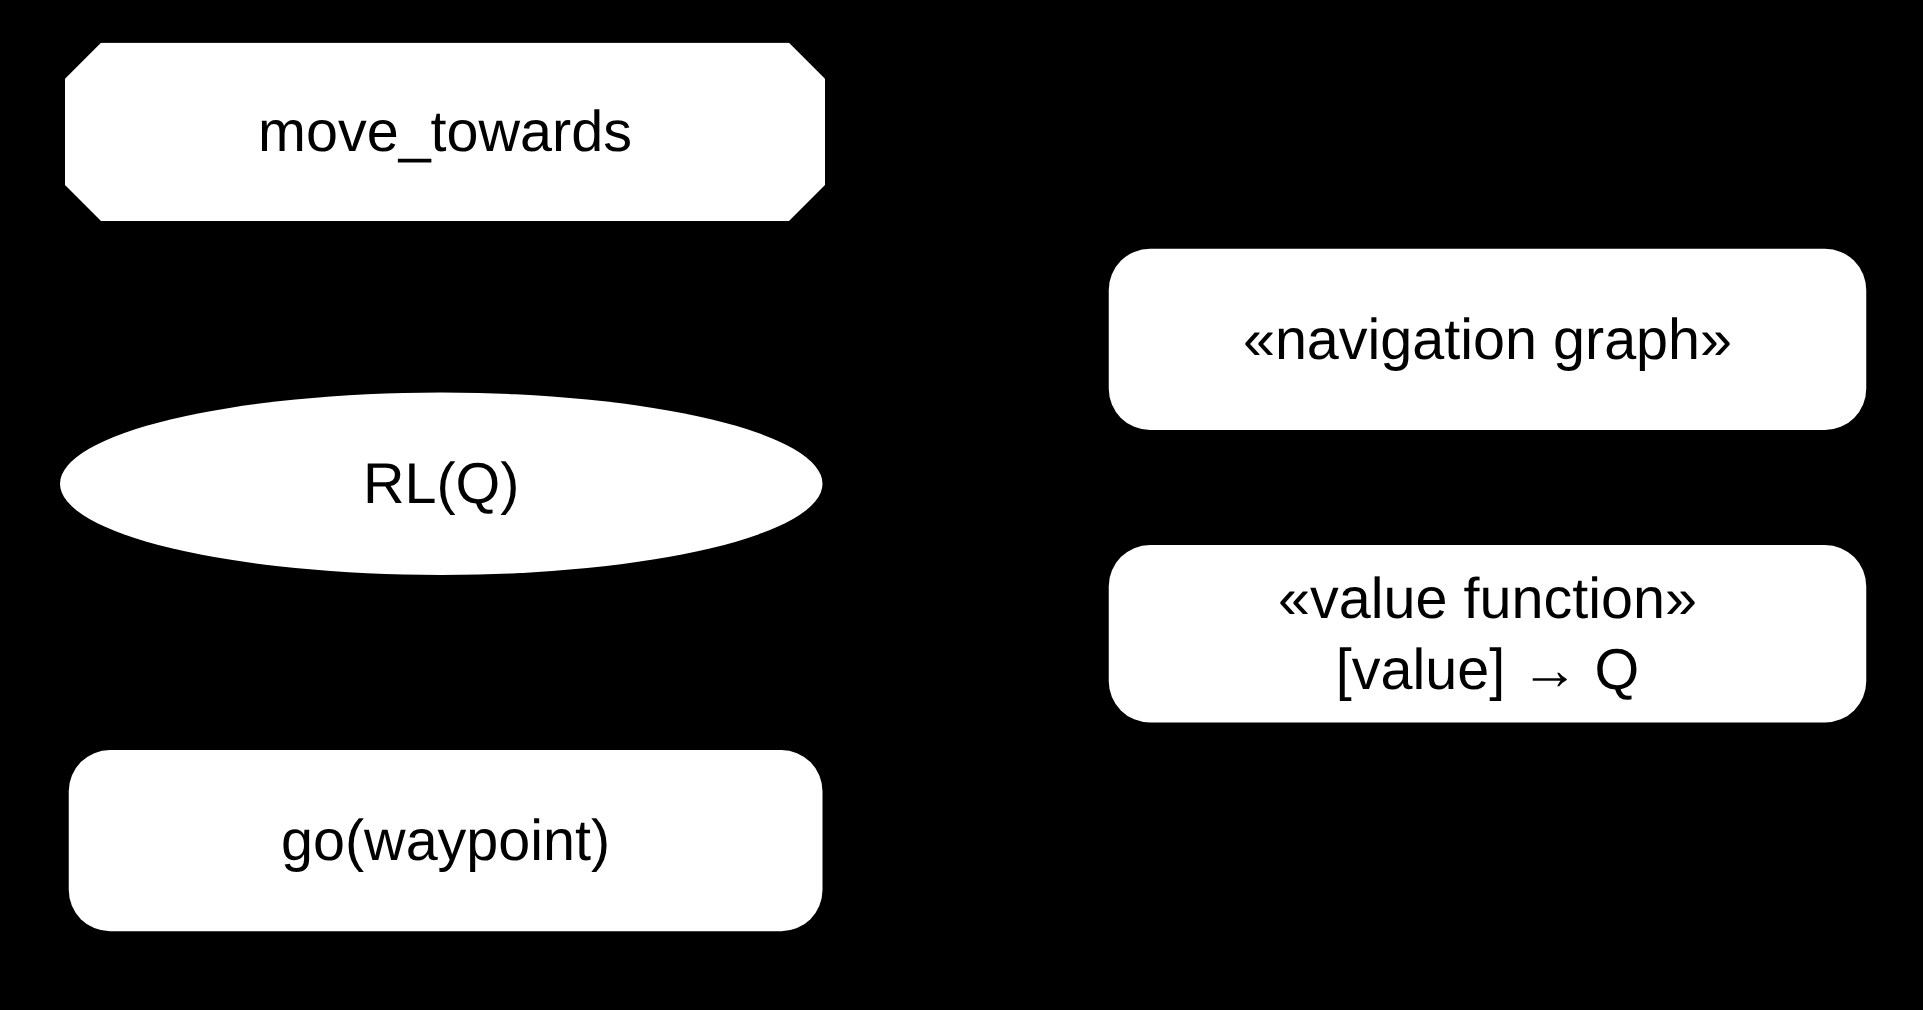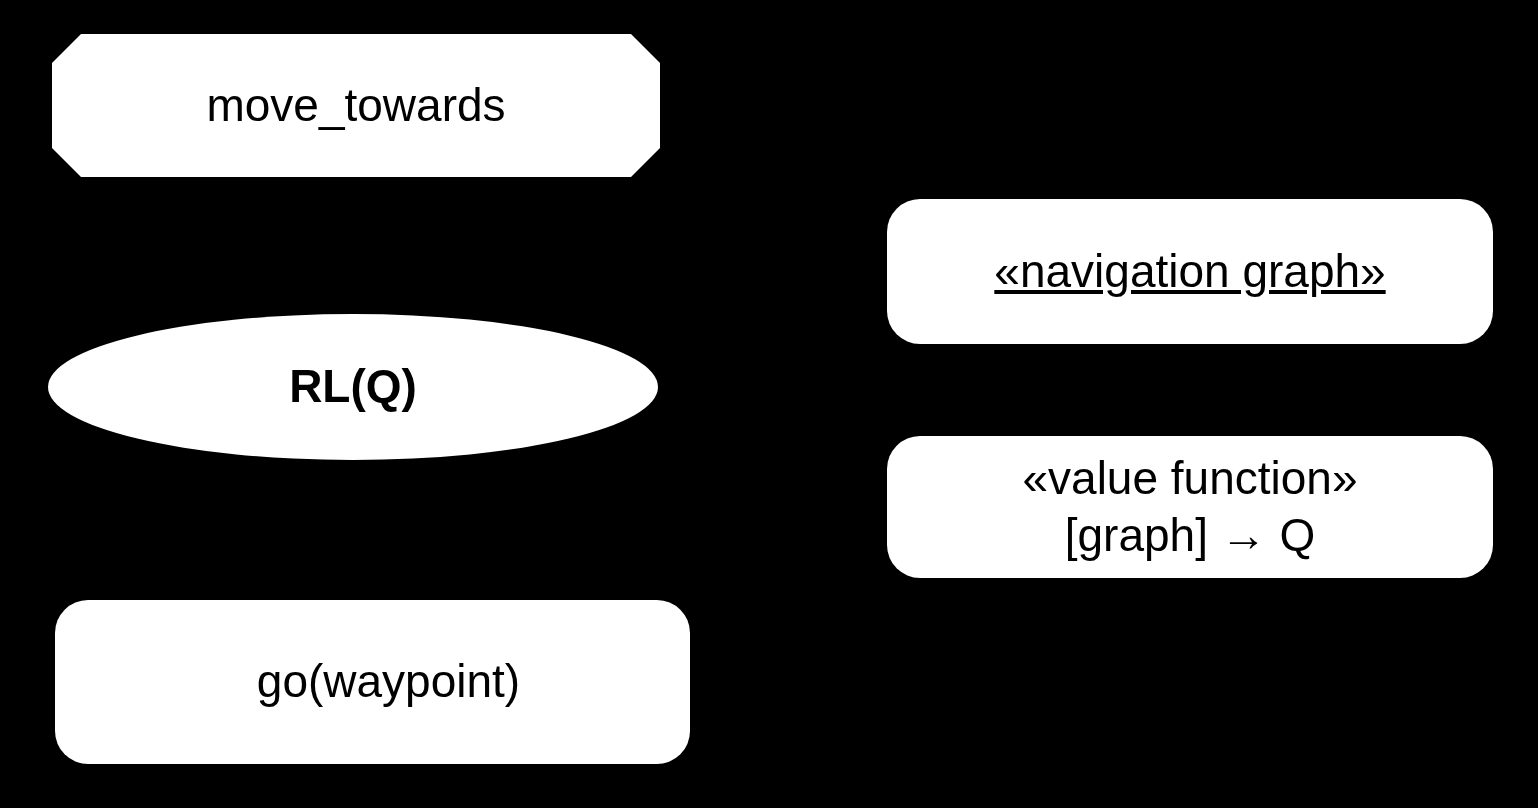--- a/index.html
+++ b/index.html
@@ -39,38 +39,35 @@
       calc(100% - 29px) 100%, 29px 100%,
       0 calc(100% - 29px), 0 29px
     );
   }
   .node-ellipse {
     left: 48px;
     top: 314px;
     width: 610px;
     height: 146px;
     border-radius: 50%;
-    font-weight: bold;
   }
   .rounded {
     border-radius: 33px;
   }
   .node-go {
     left: 55px;
     top: 600px;
     width: 603px;
-    height: 164px;
-    padding-left: 32px;
+    height: 145px;
   }
   .node-navgraph {
     left: 887px;
     top: 199px;
     width: 606px;
     height: 145px;
-    text-decoration: underline;
   }
   .node-valuefn {
     left: 887px;
     top: 436px;
     width: 606px;
     height: 142px;
     text-align: center;
   }
   .node-line {
     display: block;
@@ -92,16 +89,16 @@
   <div class="node rounded node-go">
     <span class="node-line">go(waypoint)</span>
   </div>
 
   <div class="node rounded node-navgraph">
     <span class="node-line">«navigation graph»</span>
   </div>
 
   <div class="node rounded node-valuefn">
     <span class="node-line">«value function»</span>
-    <span class="node-line">[graph] → Q</span>
+    <span class="node-line">[value] → Q</span>
   </div>
 
 </div>
 
 </body></html>

